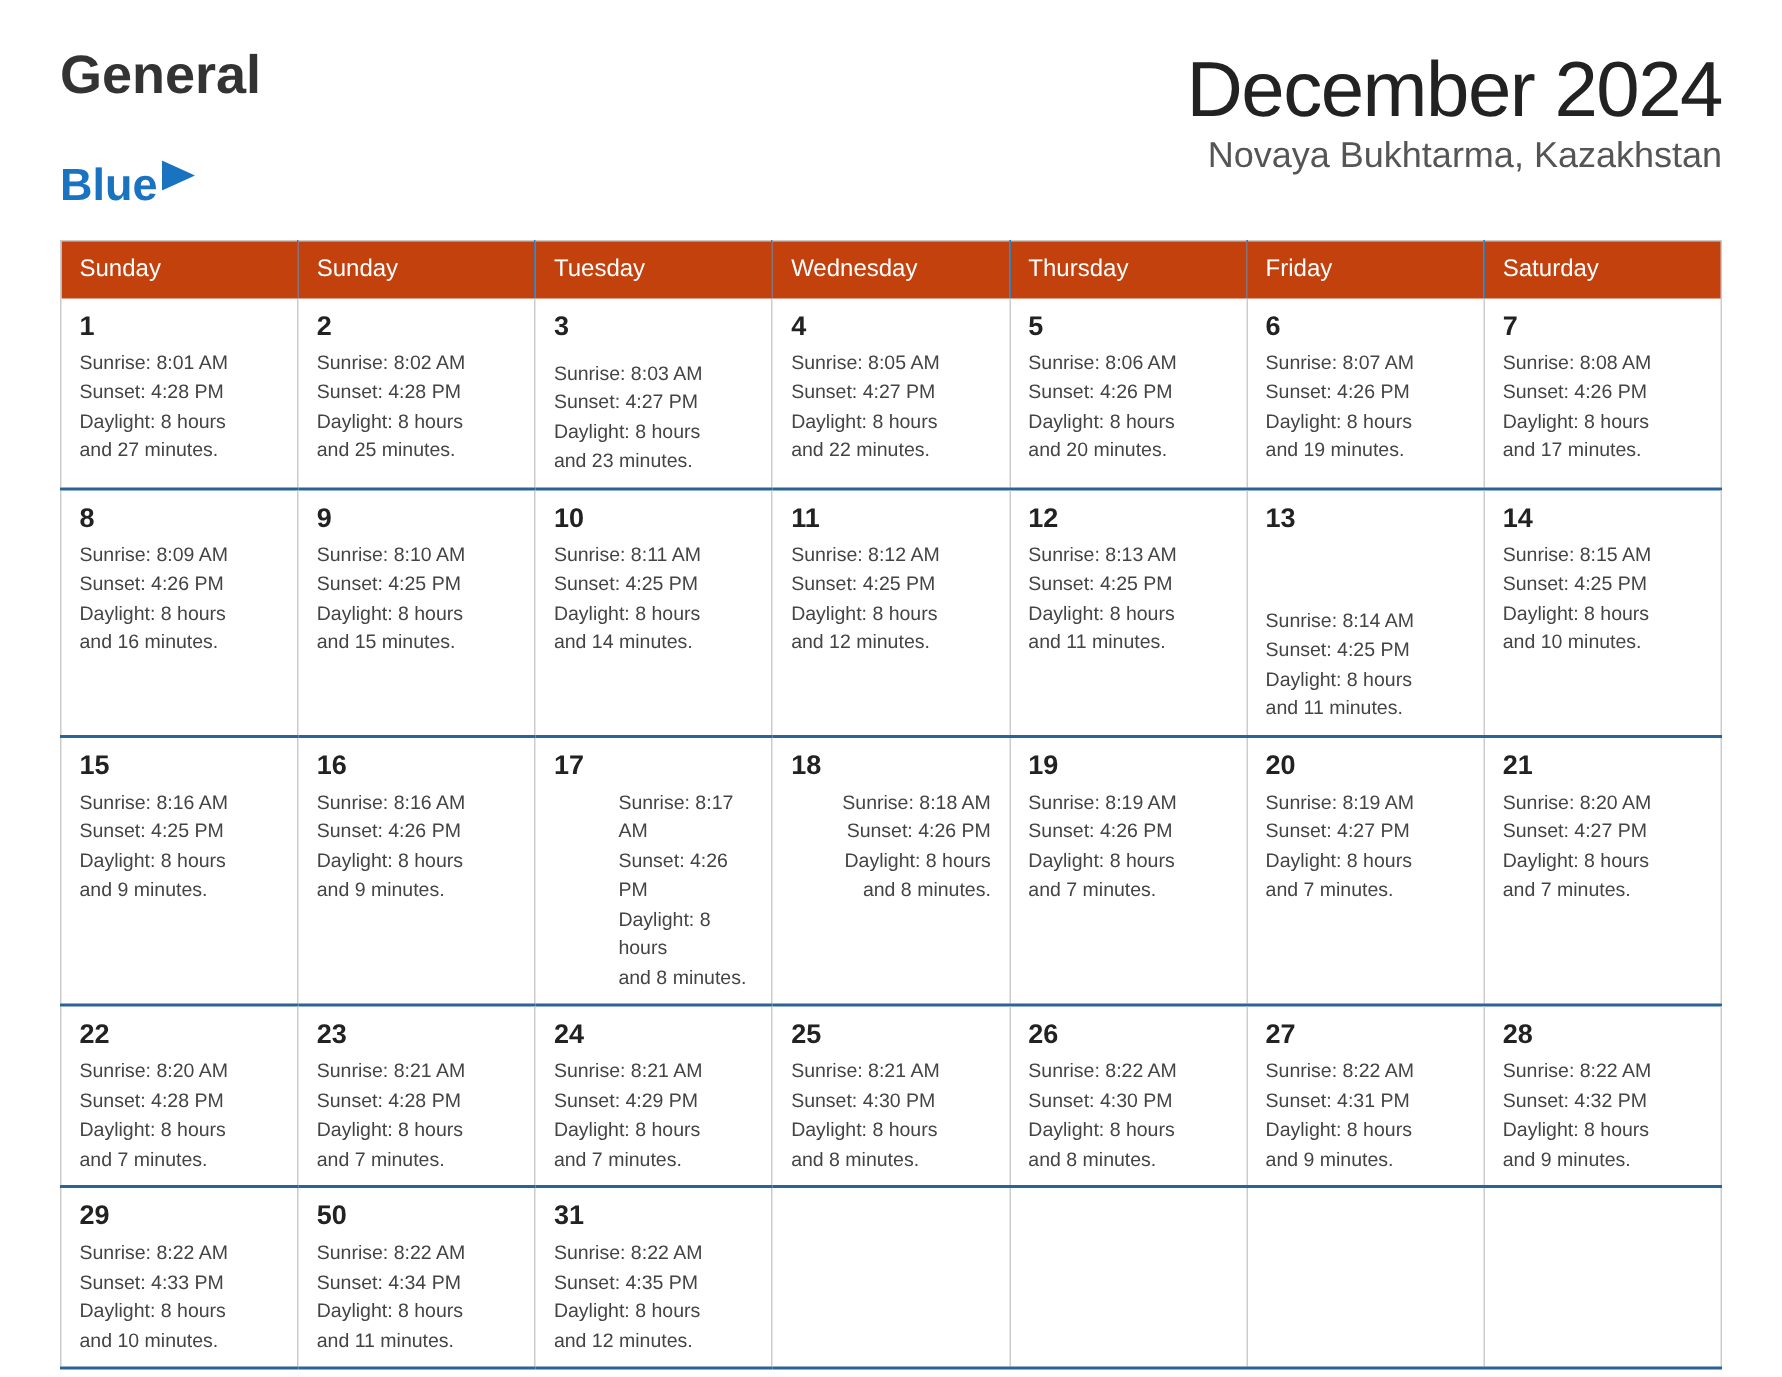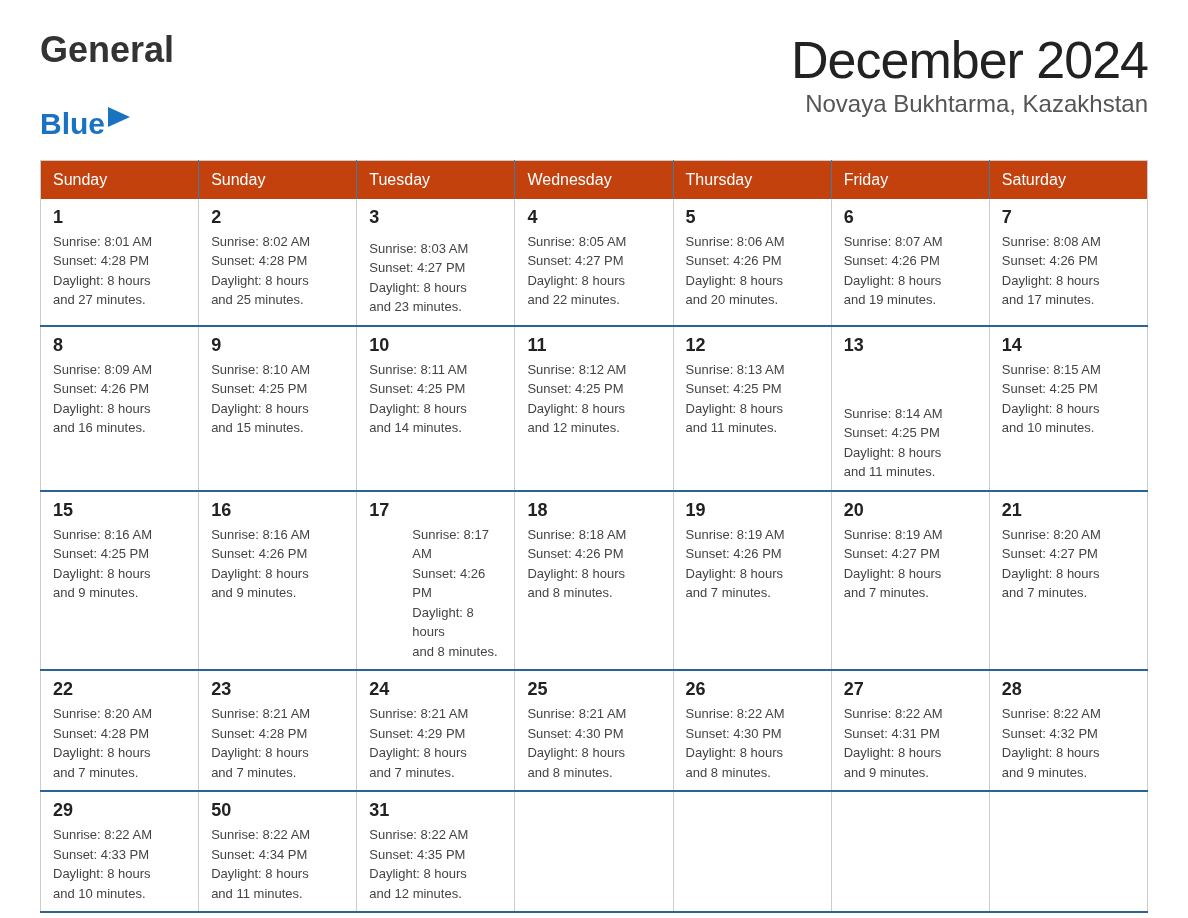--- a/index.html
+++ b/index.html
@@ -259,21 +259,21 @@
         </td>
         <td>
           <span class="day-number">17</span>
           <div class="day-info" style="white-space: pre-line; margin-left: 43px;">Sunrise: 8:17 AM
 Sunset: 4:26 PM
 Daylight: 8 hours
 and 8 minutes.</div>
         </td>
         <td>
           <span class="day-number">18</span>
-          <div class="day-info" style="white-space: pre-line;">Sunrise: 8:18 AM
+          <div class="day-info" style="white-space: pre-line; text-align: right;">Sunrise: 8:18 AM
 Sunset: 4:26 PM
 Daylight: 8 hours
 and 8 minutes.</div>
         </td>
         <td>
           <span class="day-number">19</span>
           <div class="day-info" style="white-space: pre-line;">Sunrise: 8:19 AM
 Sunset: 4:26 PM
 Daylight: 8 hours
 and 7 minutes.</div>

